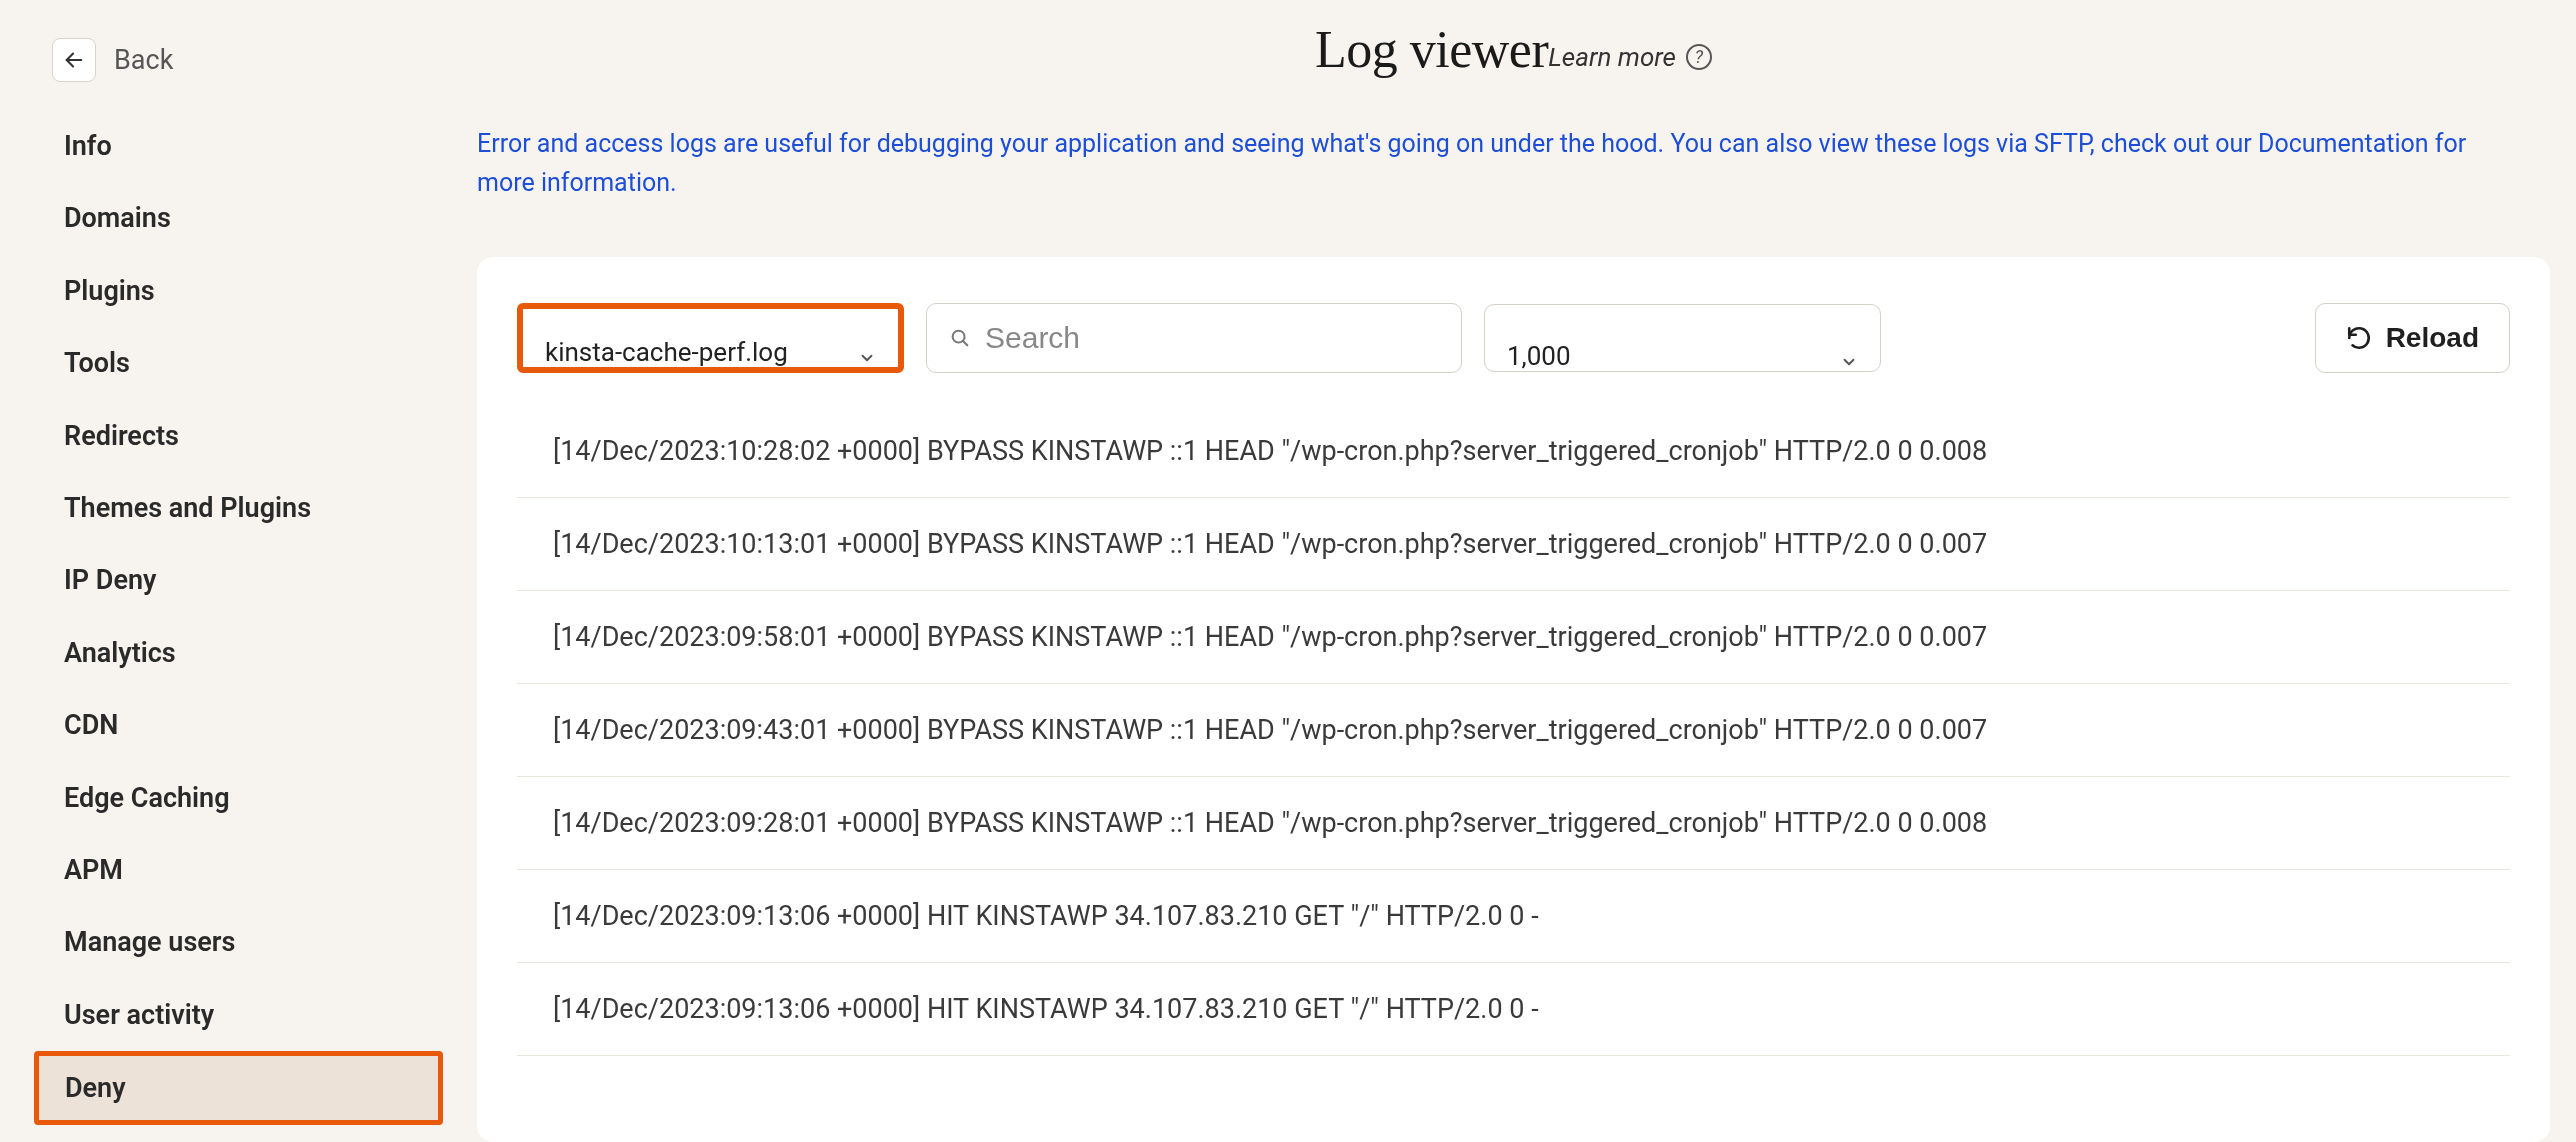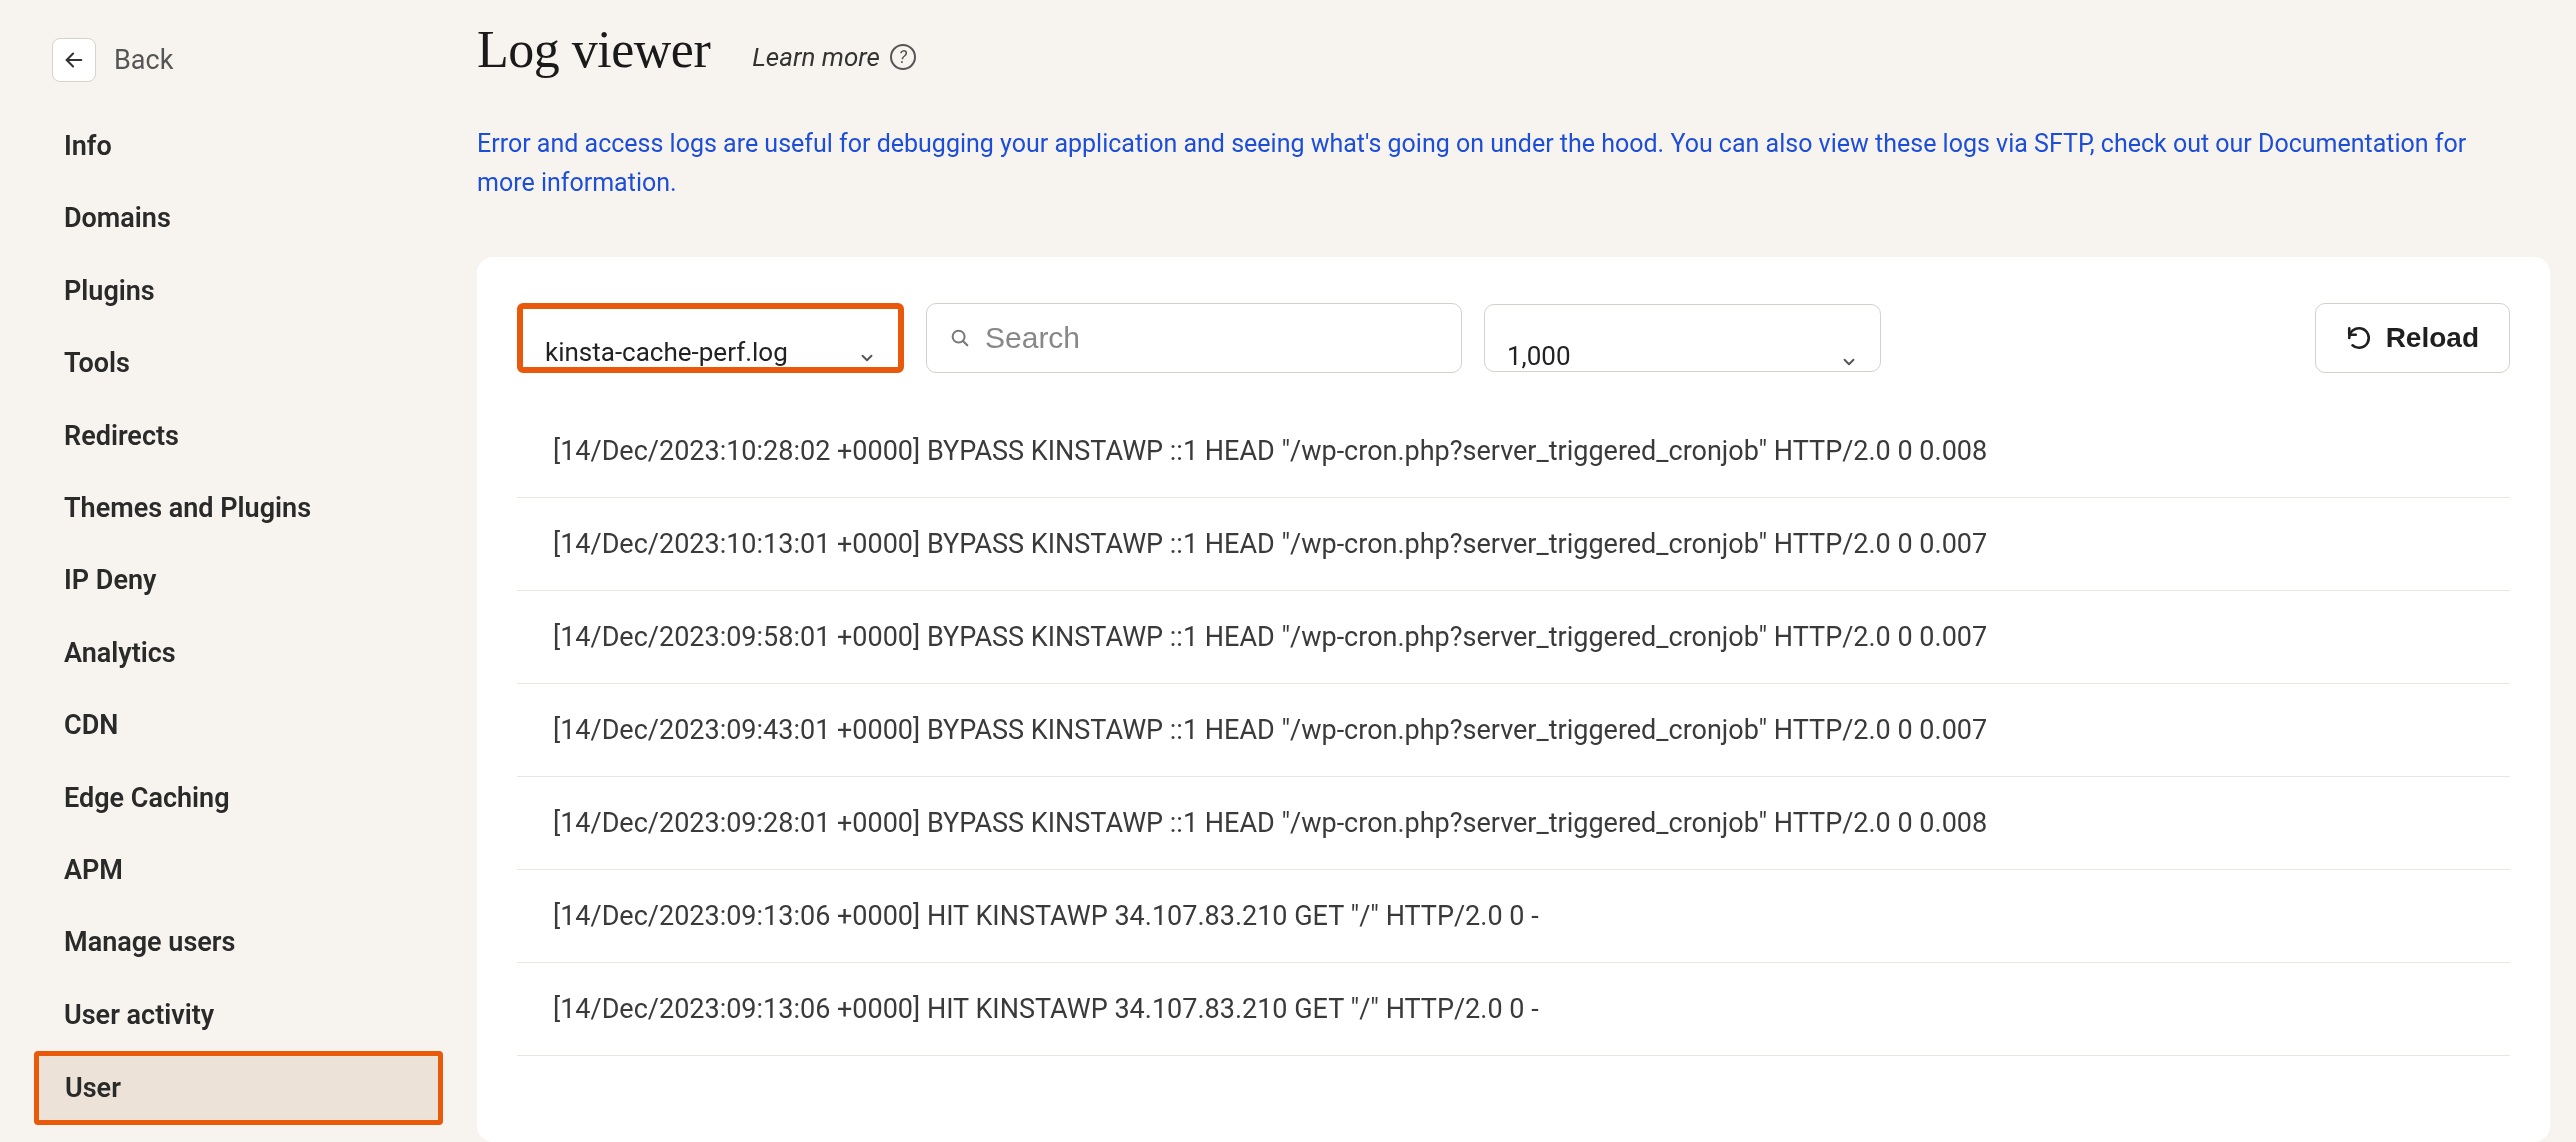--- a/index.html
+++ b/index.html
@@ -61,23 +61,22 @@
   }
   
   .main {
     flex: 1;
     padding: 20px 46px 0 20px;
     display: flex;
     flex-direction: column;
   }
   .header-row {
     display: flex;
-    justify-content: flex-start;
+    justify-content: center;
     align-items: flex-start;
-    gap: 42px;
   }
   .page-title {
     font-family: Georgia, "Times New Roman", serif;
     font-size: 52px;
     font-weight: 500;
     color: #1a1a1a;
     letter-spacing: -0.5px;
   }
   .learn-more {
     display: flex;
@@ -215,21 +214,21 @@
         <div class="nav-item"><span>Tools</span></div>
         <div class="nav-item"><span>Redirects</span></div>
         <div class="nav-item"><span>Themes and Plugins</span></div>
         <div class="nav-item"><span>IP Deny</span></div>
         <div class="nav-item"><span>Analytics</span></div>
         <div class="nav-item"><span>CDN</span></div>
         <div class="nav-item"><span>Edge Caching</span></div>
         <div class="nav-item"><span>APM</span></div>
         <div class="nav-item"><span>Manage users</span></div>
         <div class="nav-item"><span>User activity</span></div>
-        <div class="nav-item active"><span>User</span></div>
+        <div class="nav-item active"><span>Deny</span></div>
       </nav>
   </aside>
 
   <main class="main">
     <div class="header-row">
       <h1 class="page-title">Log viewer</h1>
       <a class="learn-more">
         <span>Learn more</span>
         <span class="help-icon">?</span>
       </a>

